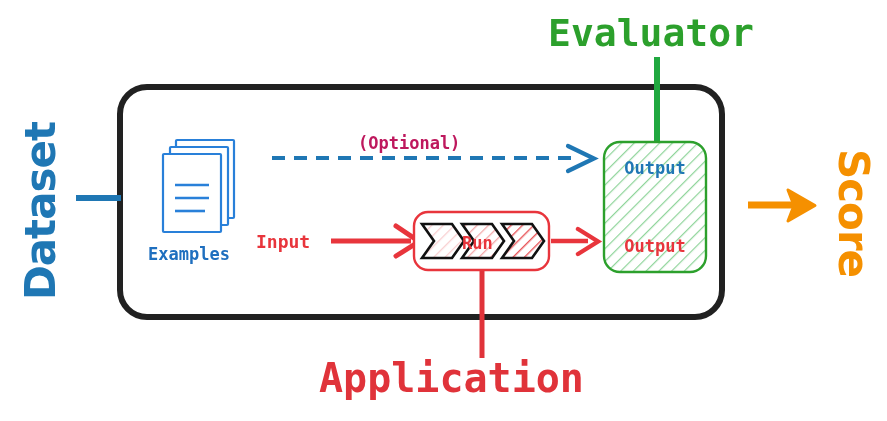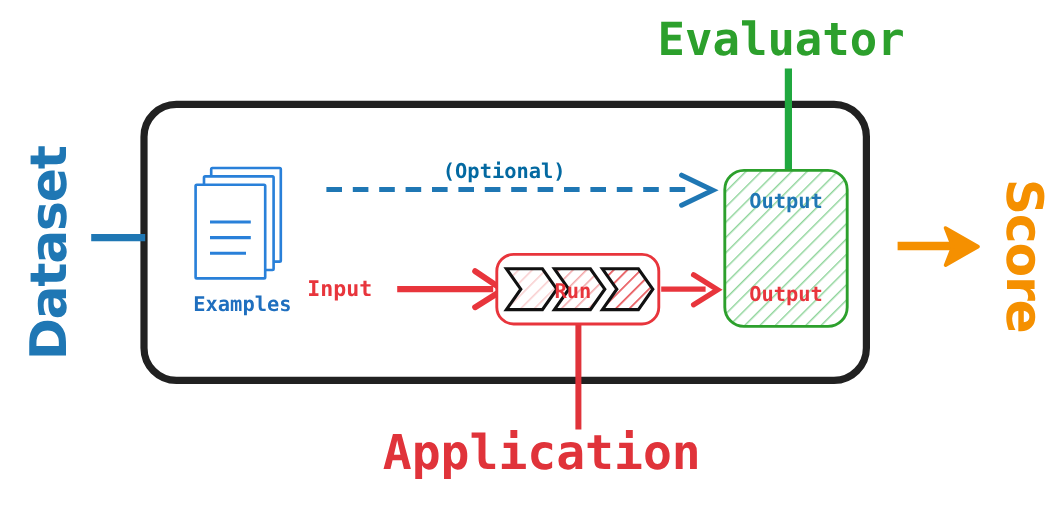--- a/index.html
+++ b/index.html
@@ -81,39 +81,38 @@
     left: 148px;
     top: 138px;
     width: 108px;
     height: 130px;
   }
   #examples-caption {
     position: absolute;
     left: 0px;
     top: 108px;
     width: 108px;
-    text-align: center;
+    text-align: left;
     color: #1f6fbf;
     font-size: 17px;
     font-weight: bold;
     font-family: "DejaVu Sans Mono", monospace;
     line-height: 1;
   }
 
   
   #optional-label {
     position: absolute;
     left: 358px;
     top: 133px;
-    color: #0369a1;
-    font-size: 17px;
-    font-weight: bold;
-    font-family: "DejaVu Sans Mono", monospace;
-    white-space: nowrap;
-    margin-left: 11px;
+    color: #be185d;
+    font-size: 17px;
+    font-weight: bold;
+    font-family: "DejaVu Sans Mono", monospace;
+    white-space: nowrap;
   }
 
   
   #run-label {
     position: absolute;
     left: 462px;
     top: 193px;
     color: #e8353c;
     font-size: 17px;
     font-weight: bold;

